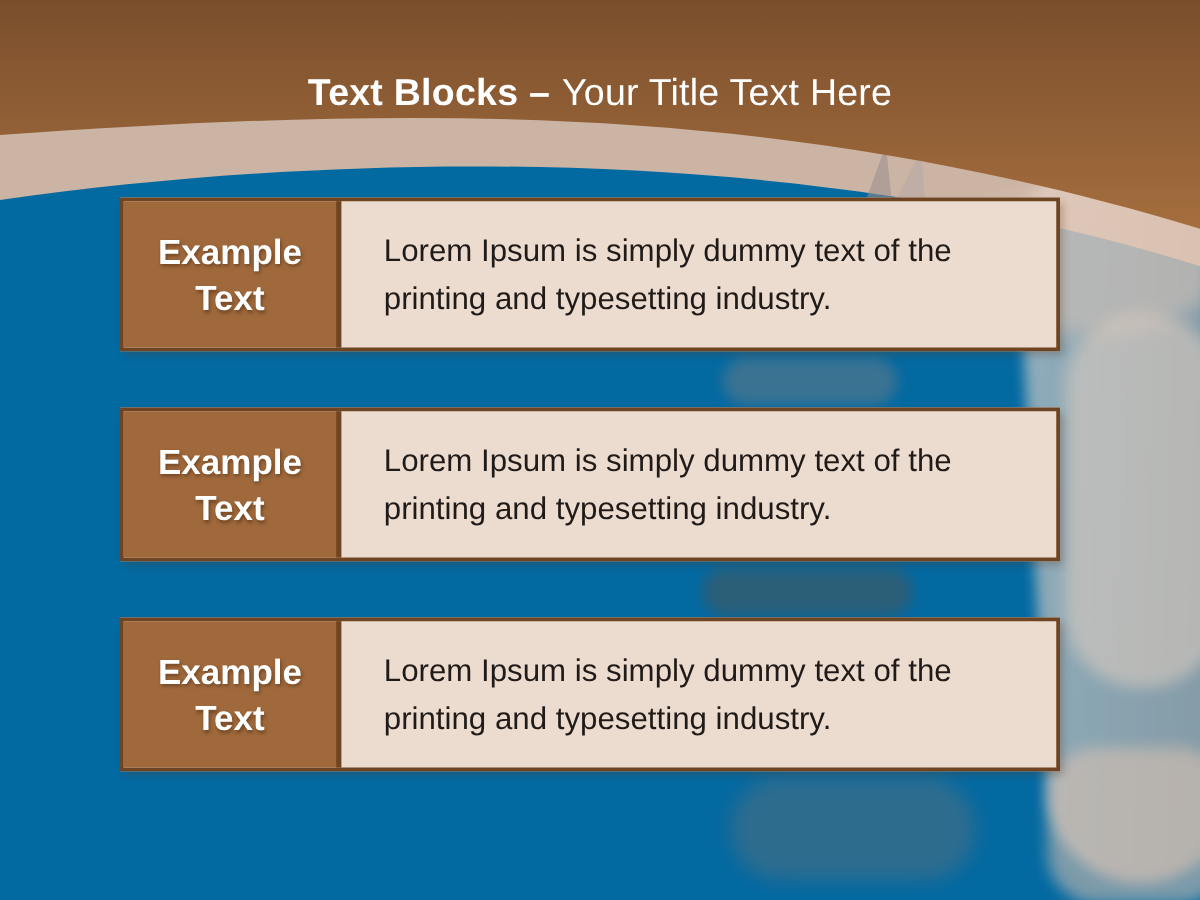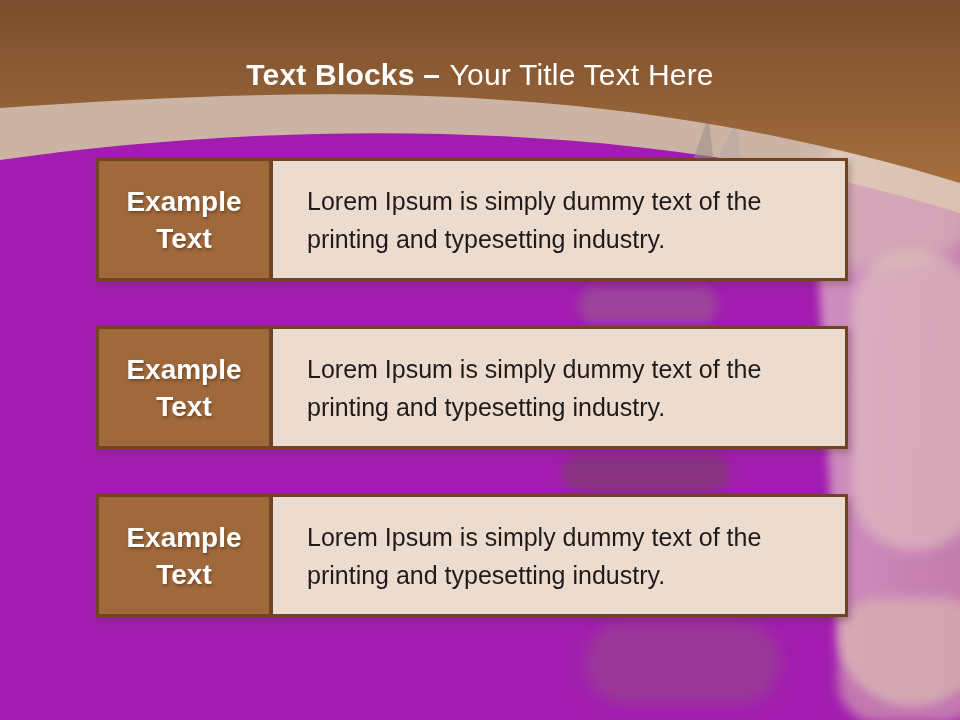--- a/index.html
+++ b/index.html
@@ -1,18 +1,18 @@
 <!DOCTYPE html>
 <html><head>
 <meta charset="utf-8">
 <style>
   html,body{margin:0;padding:0;background:#fdf6f0;}
   #stage{
     position:relative;width:960px;height:720px;overflow:hidden;
-    background:#a21caf;font-family:"Liberation Sans",sans-serif;
+    background:#0369a1;font-family:"Liberation Sans",sans-serif;
   }
   
   .arc-svg{position:absolute;left:0;top:0;width:960px;height:230px;display:block;}
   #tan-arc{z-index:1;}
   #brown-arc{z-index:3;}
   
   .figure{position:absolute;inset:0;z-index:2;pointer-events:none;}
   .fig{position:absolute;}
   .fig-arm{left:826px;top:122px;width:150px;height:585px;border-radius:75px;
     background:linear-gradient(95deg,#eedcd0 0%,#e2c8b8 55%,#d6b8a6 100%);

